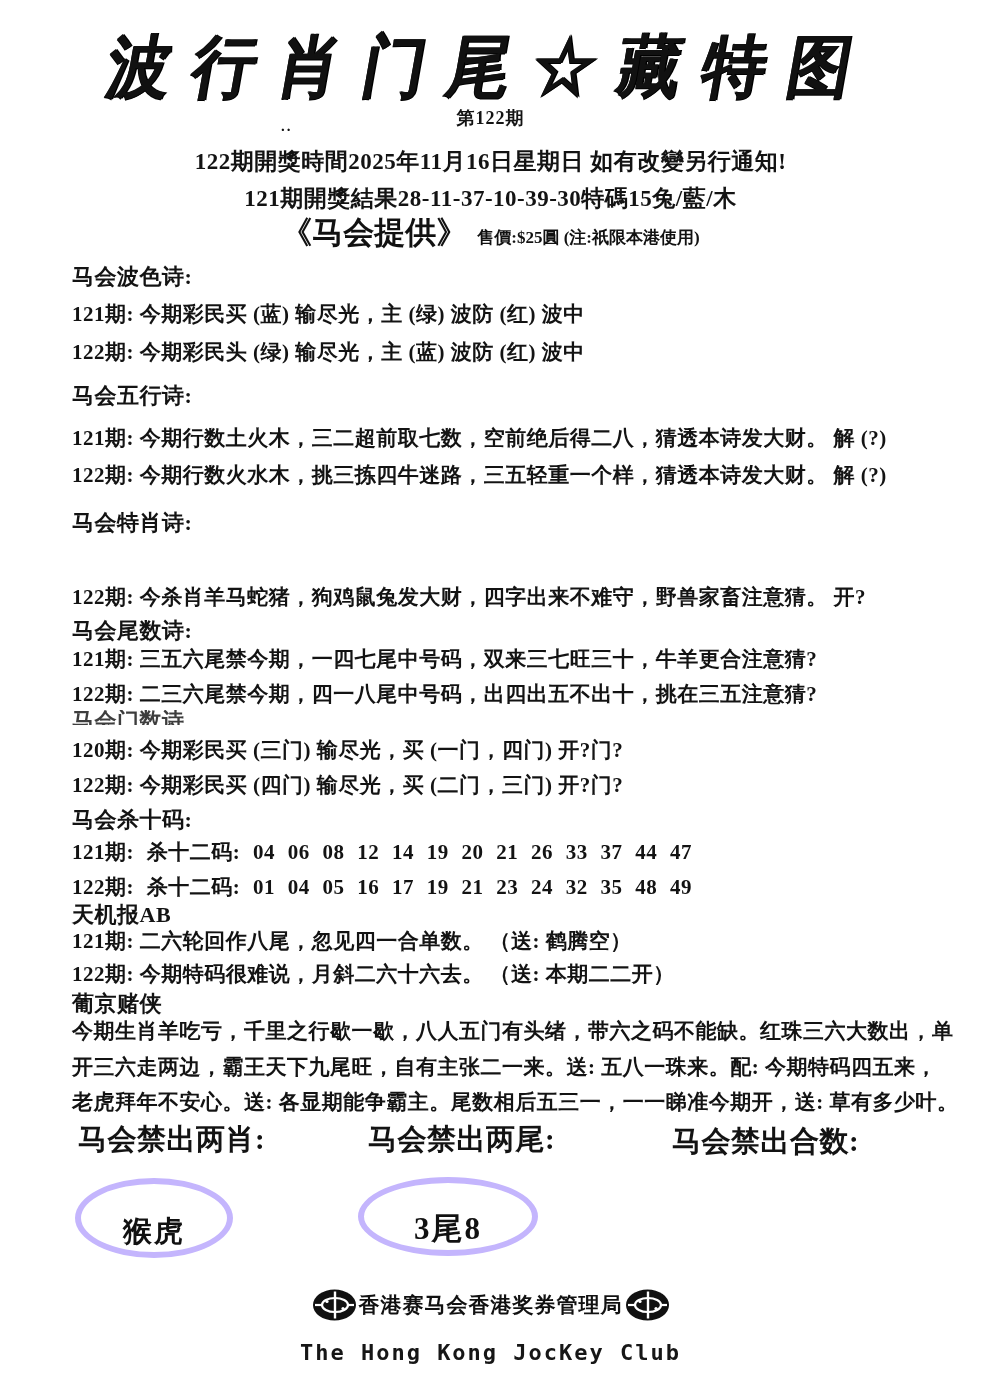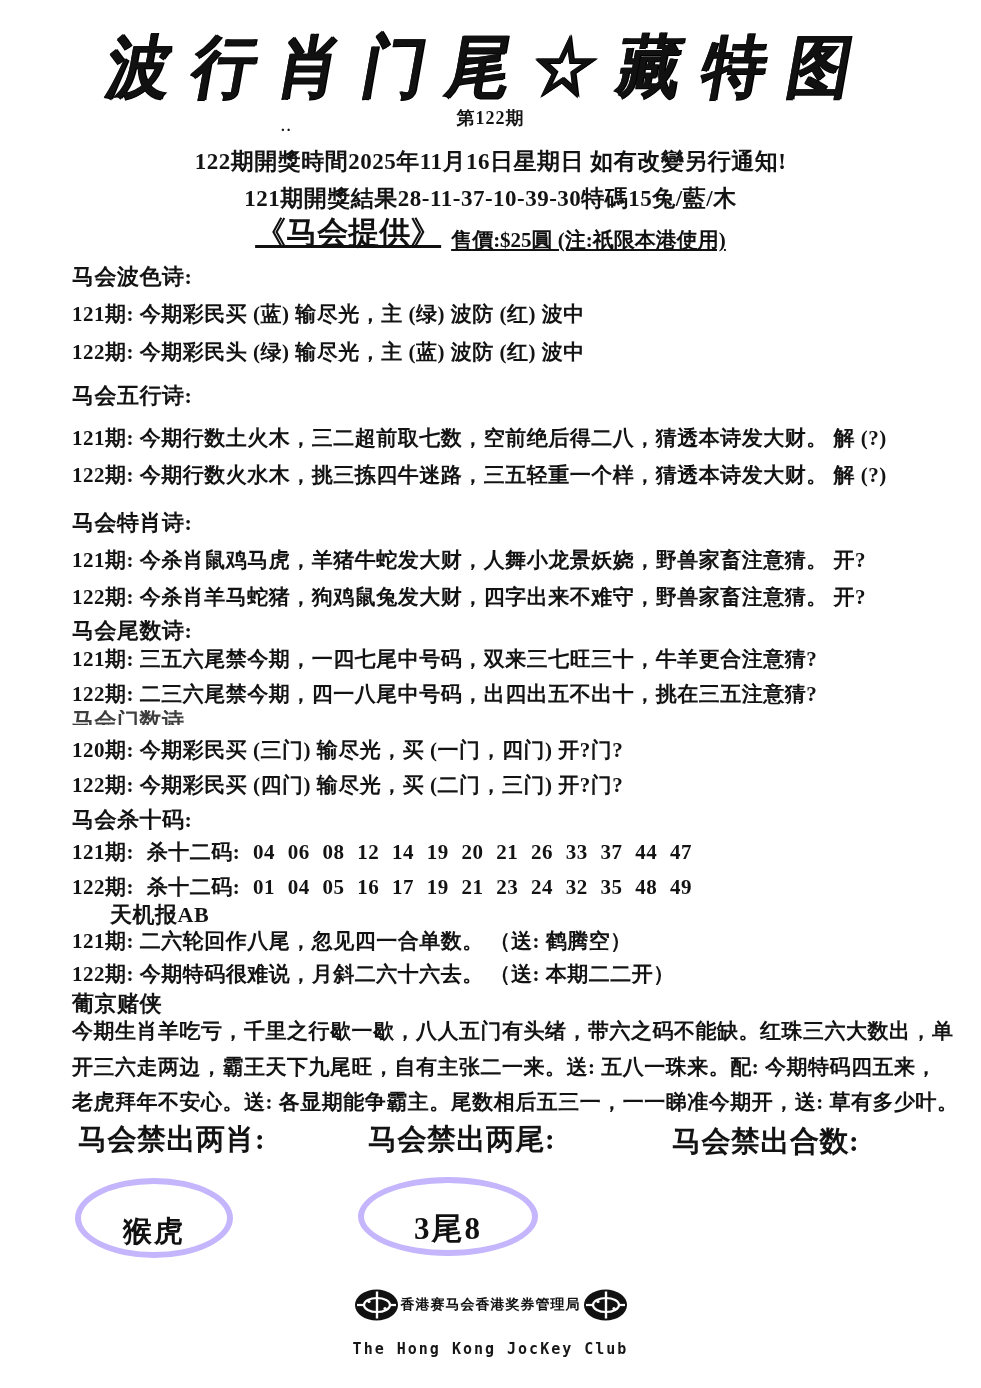--- a/index.html
+++ b/index.html
@@ -29,24 +29,24 @@
     font-size:63px; font-weight:900;
     letter-spacing:22px;
     transform:skewX(-10deg) scaleY(1.08);
     text-shadow:1.5px 0 0 #000, 0 1px 0 #000;
     white-space:nowrap;
   }
   .issue { top:106px; font-size:18px; letter-spacing:1px; }
   .hline { font-size:23px; }
   .provider-row {
     position:absolute; top:212px; left:0; right:0;
-    display:flex; justify-content:center; align-items:flex-end; gap:10px;text-decoration:underline;
+    display:flex; justify-content:center; align-items:center; gap:10px;
   }
   .provider { font-size:31px; font-weight:900; }
-  .price { font-size:21px; font-weight:900; letter-spacing:0; padding-top:8px; }
+  .price { font-size:17px; font-weight:900; letter-spacing:0; padding-top:8px; }
   .sec-h { font-size:22px; }
   .smudged {
     height:15px; overflow:hidden;
     line-height:21px;
     opacity:.82;
     filter:blur(0.4px);
   }
   .nums { word-spacing:7px; }
   .dots { position:absolute; left:281px; top:118px; font-size:15px; font-weight:bold; letter-spacing:2px; }
   .ban-label { font-size:29px; }
@@ -54,26 +54,26 @@
     position:absolute;
     border:6px solid #c4b5fd;
     border-radius:50%;
     display:flex; align-items:flex-end; justify-content:center;
   }
   .oval-val { font-weight:bold; color:#111; letter-spacing:2px; }
   .footer-row {
     position:absolute; top:1288px; left:0; right:0;
     display:flex; justify-content:center; align-items:center; gap:2px;
   }
-  .org-cn { font-size:14px; font-weight:bold; letter-spacing:1px; }
+  .org-cn { font-size:21px; font-weight:bold; letter-spacing:1px; }
   .org-en {
     position:absolute; top:1340px; left:0; right:0;
     text-align:center;
     font-family:"DejaVu Sans Mono","Liberation Mono",monospace;
-    font-size:15px; font-weight:bold; letter-spacing:2px;
+    font-size:22px; font-weight:bold; letter-spacing:2px;
     color:#161616;
   }
   .logo { display:block; }
 </style>
 </head>
 <body>
 
 <div class="page">
 
   <div class="title">波行肖门尾☆藏特图</div>
@@ -88,36 +88,35 @@
 
   <div class="ln left sec-h" style="top:262px;">马会波色诗:</div>
   <div class="ln left" style="top:300px;">121期: 今期彩民买 (蓝) 输尽光，主 (绿) 波防 (红) 波中</div>
   <div class="ln left" style="top:338px;">122期: 今期彩民头 (绿) 输尽光，主 (蓝) 波防 (红) 波中</div>
 
   <div class="ln left sec-h" style="top:381px;">马会五行诗:</div>
   <div class="ln left" style="top:424px;">121期: 今期行数土火木，三二超前取七数，空前绝后得二八，猜透本诗发大财。 解 (?)</div>
   <div class="ln left" style="top:461px;">122期: 今期行数火水木，挑三拣四牛迷路，三五轻重一个样，猜透本诗发大财。 解 (?)</div>
 
   <div class="ln left sec-h" style="top:508px;">马会特肖诗:</div>
-  <div class="ln left" style="top:546px;">121期: 今杀肖鼠鸡马虎，羊猪牛蛇发大财，人舞小龙景妖娆，野兽家畜注意猜。 开?</div>
   <div class="ln left" style="top:583px;">122期: 今杀肖羊马蛇猪，狗鸡鼠兔发大财，四字出来不难守，野兽家畜注意猜。 开?</div>
 
   <div class="ln left sec-h" style="top:616px;">马会尾数诗:</div>
   <div class="ln left" style="top:645px;">121期: 三五六尾禁今期，一四七尾中号码，双来三七旺三十，牛羊更合注意猜?</div>
   <div class="ln left" style="top:680px;">122期: 二三六尾禁今期，四一八尾中号码，出四出五不出十，挑在三五注意猜?</div>
 
   <div class="ln left sec-h smudged" style="top:710px;">马会门数诗</div>
   <div class="ln left" style="top:736px;">120期: 今期彩民买 (三门) 输尽光，买 (一门，四门)  开?门?</div>
   <div class="ln left" style="top:771px;">122期: 今期彩民买 (四门) 输尽光，买 (二门，三门)  开?门?</div>
 
   <div class="ln left sec-h" style="top:805px;">马会杀十码:</div>
   <div class="ln left nums" style="top:838px;">121期: 杀十二码: 04 06 08 12 14 19 20 21 26 33 37 44 47</div>
   <div class="ln left nums" style="top:873px;">122期: 杀十二码: 01 04 05 16 17 19 21 23 24 32 35 48 49</div>
 
-  <div class="ln left sec-h" style="top:900px;margin-left:38px;">天机报AB</div>
+  <div class="ln left sec-h" style="top:900px;">天机报AB</div>
   <div class="ln left" style="top:927px;">121期: 二六轮回作八尾，忽见四一合单数。 （送: 鹤腾空）</div>
   <div class="ln left" style="top:960px;">122期: 今期特码很难说，月斜二六十六去。 （送: 本期二二开）</div>
 
   <div class="ln left sec-h" style="top:989px;">葡京赌侠</div>
   <div class="ln left" style="top:1017px;">今期生肖羊吃亏，千里之行歇一歇，八人五门有头绪，带六之码不能缺。红珠三六大数出，单</div>
   <div class="ln left" style="top:1053px;">开三六走两边，霸王天下九尾旺，自有主张二一来。送: 五八一珠来。配: 今期特码四五来，</div>
   <div class="ln left" style="top:1088px;">老虎拜年不安心。送: 各显期能争霸主。尾数相后五三一，一一睇准今期开，送: 草有多少叶。</div>
 
   <div class="ln ban-label" style="left:78px; top:1120px;">马会禁出两肖:</div>
   <div class="ln ban-label" style="left:368px; top:1120px;">马会禁出两尾:</div>

